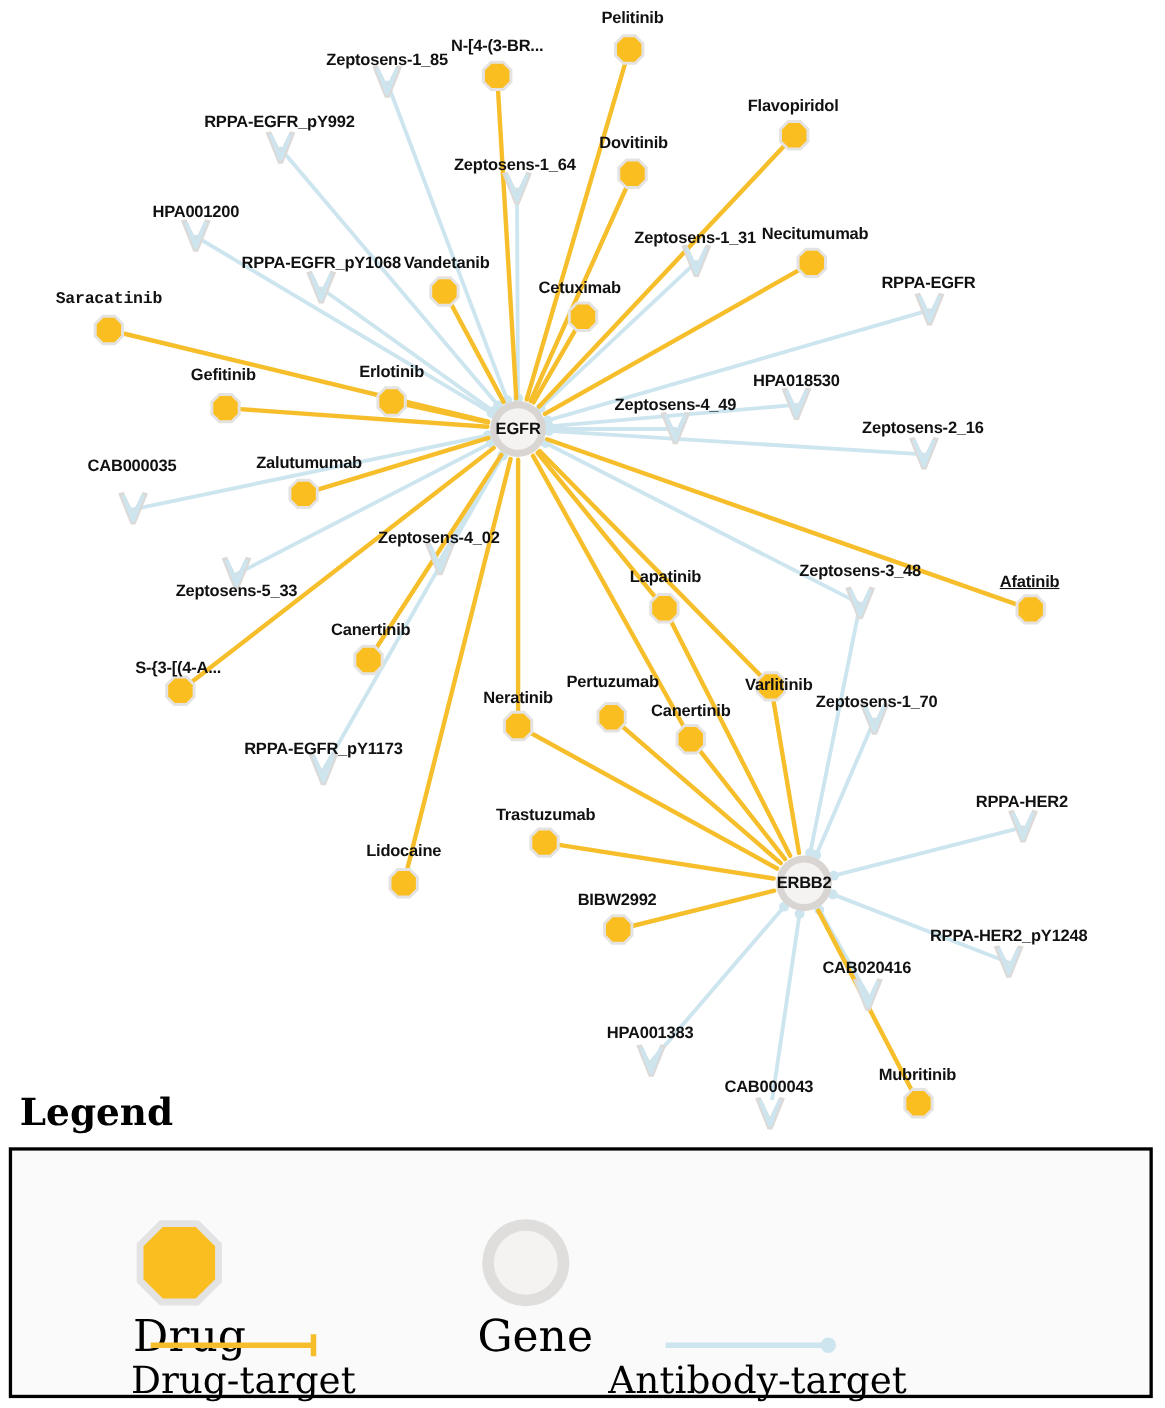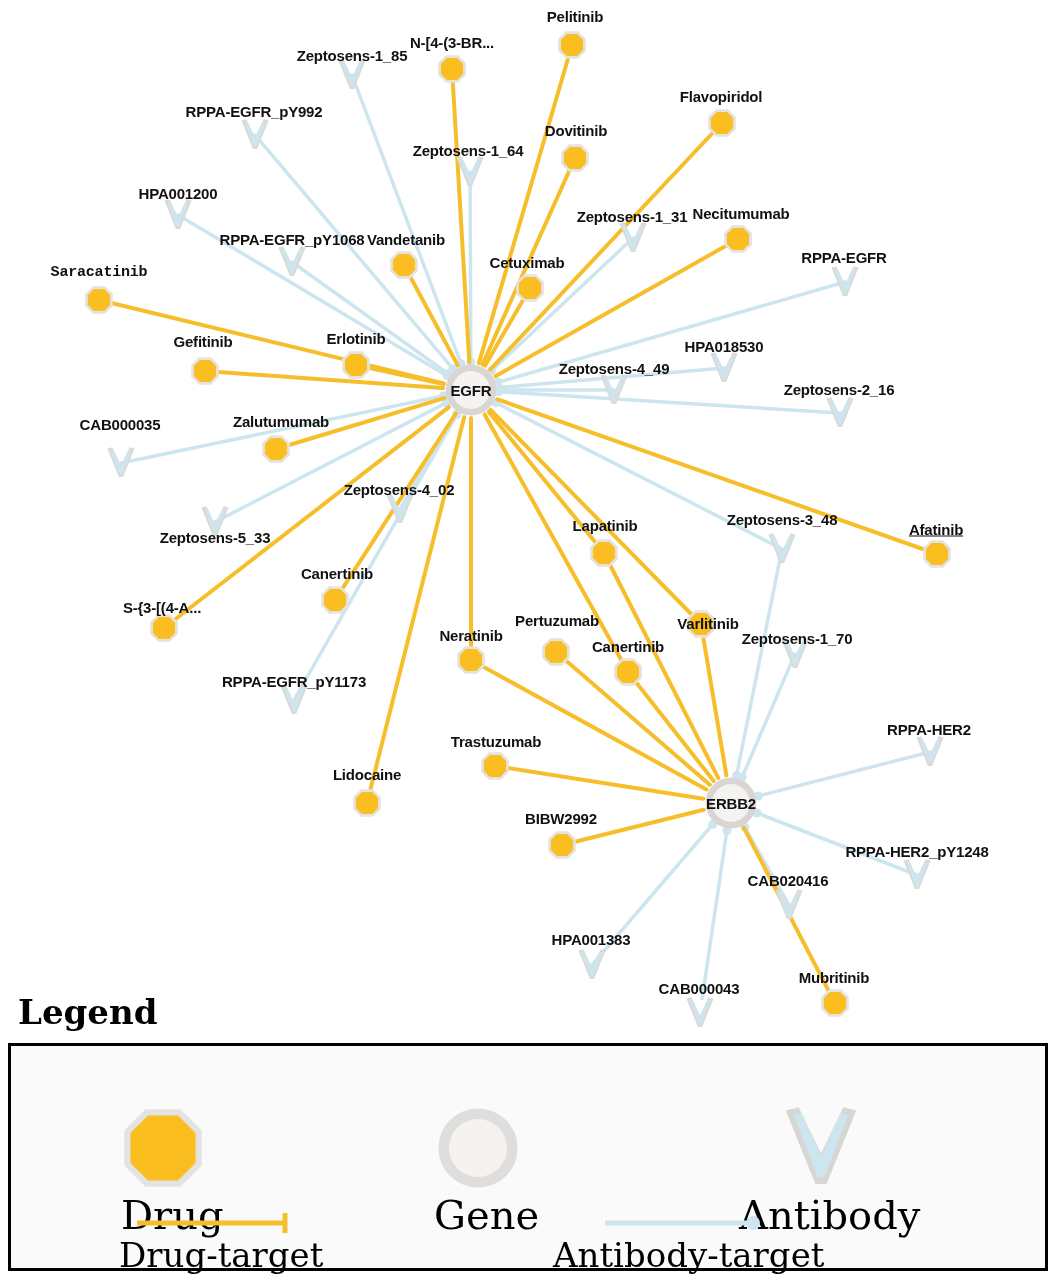--- a/index.html
+++ b/index.html
@@ -343,27 +343,20 @@
     </svg>
     <span class="lg-text">Drug</span>
   </div>
   <div class="lg-row" style="left:405px;top:58px;">
     <svg width="88" height="88" viewBox="0 0 100 100">
       <circle cx="50" cy="50" r="45" fill="#E0DEDC"></circle>
       <circle cx="50" cy="50" r="33" fill="#F4F3F2"></circle>
     </svg>
     <span class="lg-text">Gene</span>
   </div>
-  <div class="lg-row" style="left:710px;top:58px;">
-    <svg width="80" height="88" viewBox="0 0 100 110">
-      <path d="M6,8 L22,4 L50,62 L78,4 L94,8 L57,100 L43,100 Z" fill="#D8D6D4"></path>
-      <path d="M16,14 L26,12 L50,66 L74,12 L84,14 L54,92 L46,92 Z" fill="#CDE5EF"></path>
-    </svg>
-    <span class="lg-text">Antibody</span>
-  </div>
   <div class="lg-row" style="left:96px;top:165px;">
     <svg width="160" height="24">
       <line x1="2" y1="12" x2="150" y2="12" stroke="#F6BE2B" stroke-width="5"></line>
       <line x1="150" y1="2" x2="150" y2="22" stroke="#F6BE2B" stroke-width="5"></line>
     </svg>
     <span class="lg-text-sm">Drug-target</span>
   </div>
   <div class="lg-row" style="left:530px;top:165px;">
     <svg width="160" height="24">
       <line x1="2" y1="12" x2="148" y2="12" stroke="#CDE5EF" stroke-width="5"></line>

